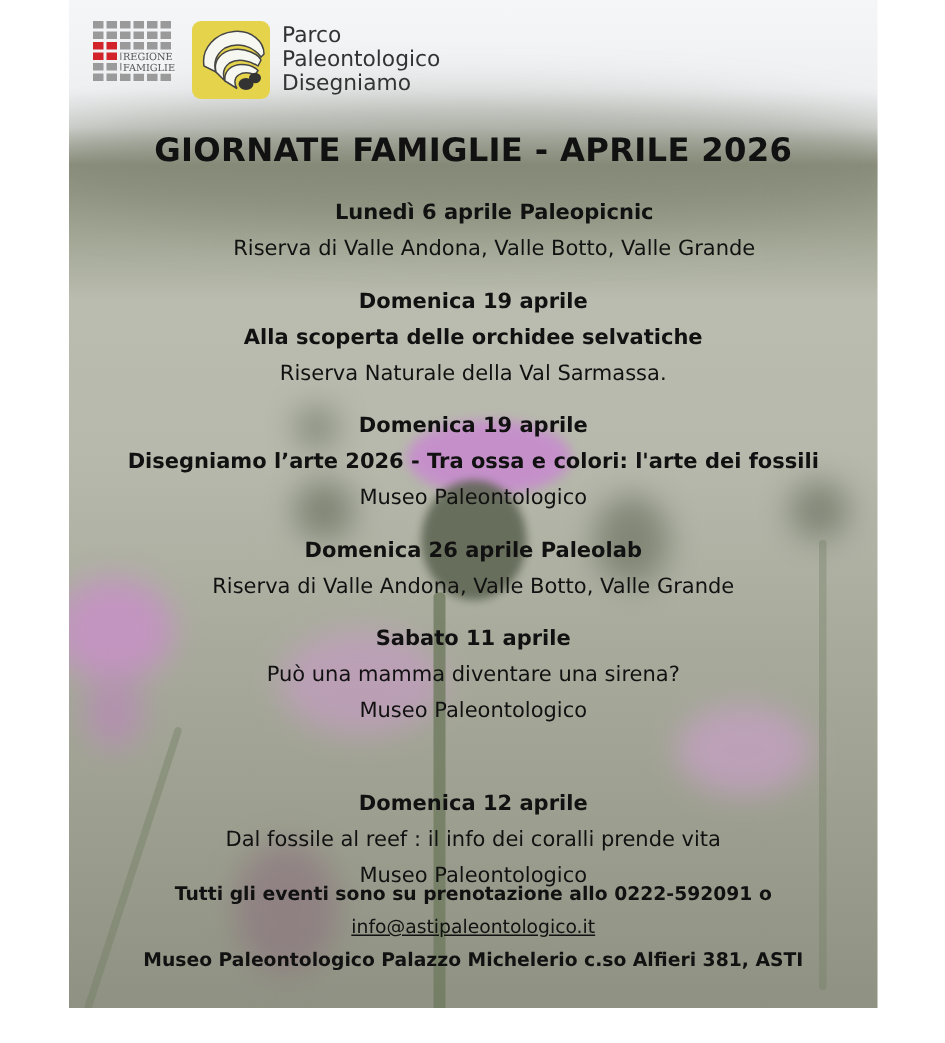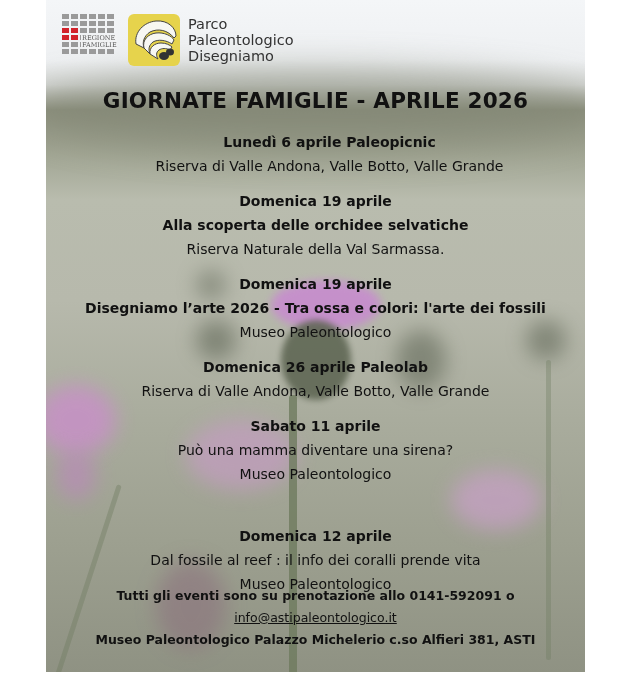--- a/index.html
+++ b/index.html
@@ -142,18 +142,18 @@
       <div class="line">Museo Paleontologico</div>
     </div>
 
     <div class="event" style="top:484px;margin-top:40px;">
       <div class="line b">Domenica 12 aprile</div>
       <div class="line">Dal fossile al reef : il info dei coralli prende vita</div>
       <div class="line">Museo Paleontologico</div>
     </div>
 
     <div class="footer">
-      <div class="line">Tutti gli eventi sono su prenotazione  allo 0141-592091 o</div>
+      <div class="line">Tutti gli eventi sono su prenotazione  allo 0222-592091 o</div>
       <div class="line"><a>info@astipaleontologico.it</a></div>
       <div class="line">Museo Paleontologico Palazzo Michelerio  c.so Alfieri 381, ASTI</div>
     </div>
   </div>
 </div>
 
 </body></html>

